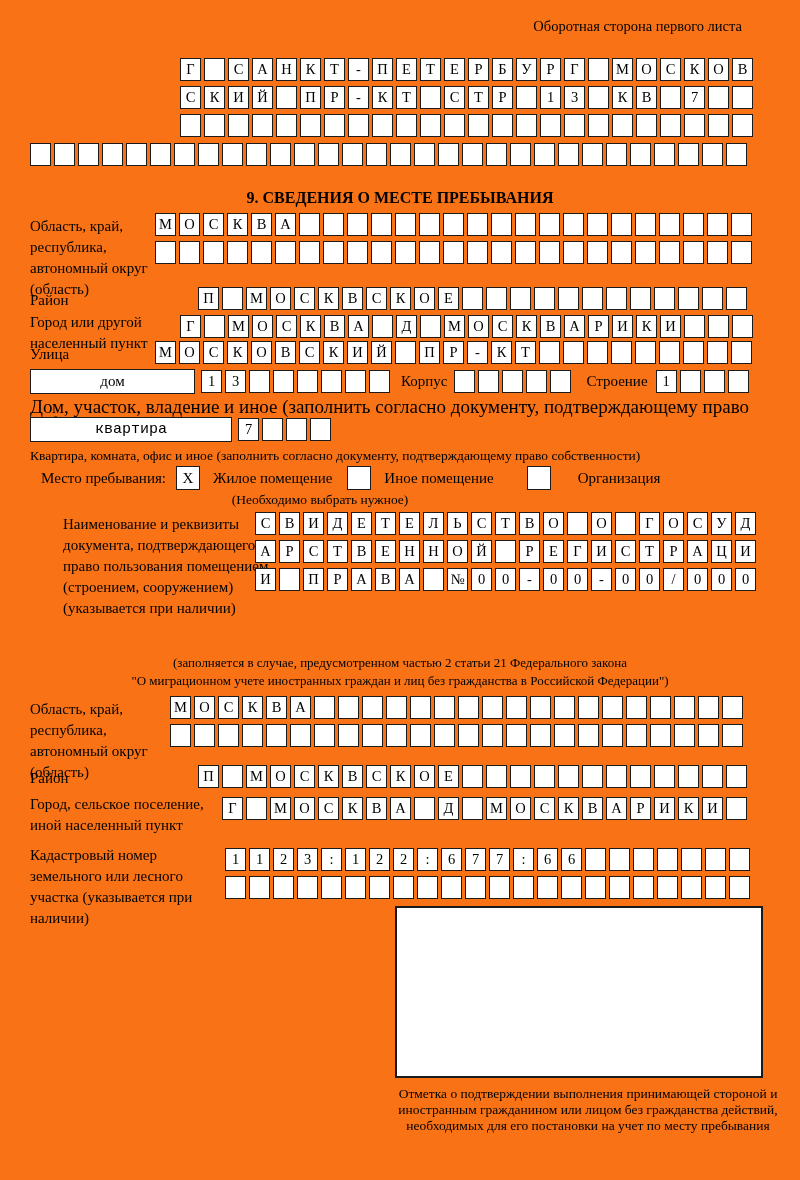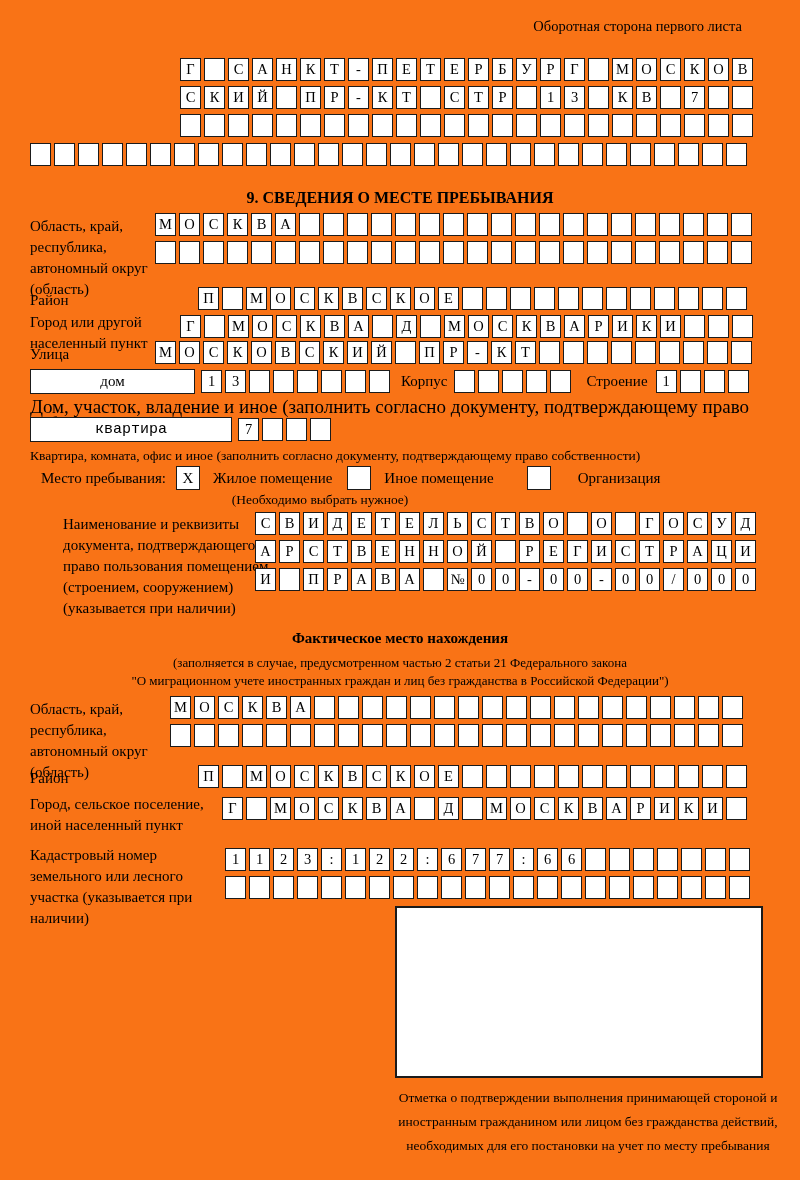--- a/index.html
+++ b/index.html
@@ -404,21 +404,20 @@
         <div class="cell">-</div>
         <div class="cell">0</div>
         <div class="cell">0</div>
         <div class="cell">/</div>
         <div class="cell">0</div>
         <div class="cell">0</div>
         <div class="cell">0</div>
       </div>
   </div>
 
-  <div class="abs center bold" style="top:630px;font-size:15px;">Фактическое место нахождения</div>
   <div class="abs note center" style="top:654px;">(заполняется в случае, предусмотренном частью 2 статьи 21 Федерального закона</div>
   <div class="abs note center" style="top:672px;">"О миграционном учете иностранных граждан и лиц без гражданства в Российской Федерации")</div>
 
   <div class="abs lbl" style="top:699px;left:30px;width:150px;">Область, край, республика, автономный округ (область)</div>
   <div class="abs stack" style="top:696px;left:170px;">
     <div class="cells">
         <div class="cell">М</div>
         <div class="cell">О</div>
         <div class="cell">С</div>
         <div class="cell">К</div>
@@ -570,15 +569,15 @@
         <div class="cell"></div>
         <div class="cell"></div>
         <div class="cell"></div>
         <div class="cell"></div>
         <div class="cell"></div>
         <div class="cell"></div>
       </div>
   </div>
 
   <div class="abs stamp-box" style="top:906px;left:395px;width:368px;height:172px;"></div>
-  <div class="abs note" style="top:1086px;left:383px;width:410px;text-align:center;font-size:13.5px;line-height:24px;">Отметка о подтверждении выполнения принимающей стороной и иностранным гражданином или лицом без гражданства действий, необходимых для его постановки на учет по месту пребывания</div>
+  <div class="abs note" style="top:1086px;left:383px;width:410px;text-align:center;font-size:13.5px;line-height:16px;">Отметка о подтверждении выполнения принимающей стороной и иностранным гражданином или лицом без гражданства действий, необходимых для его постановки на учет по месту пребывания</div>
 
 </div>
 
 </body></html>

